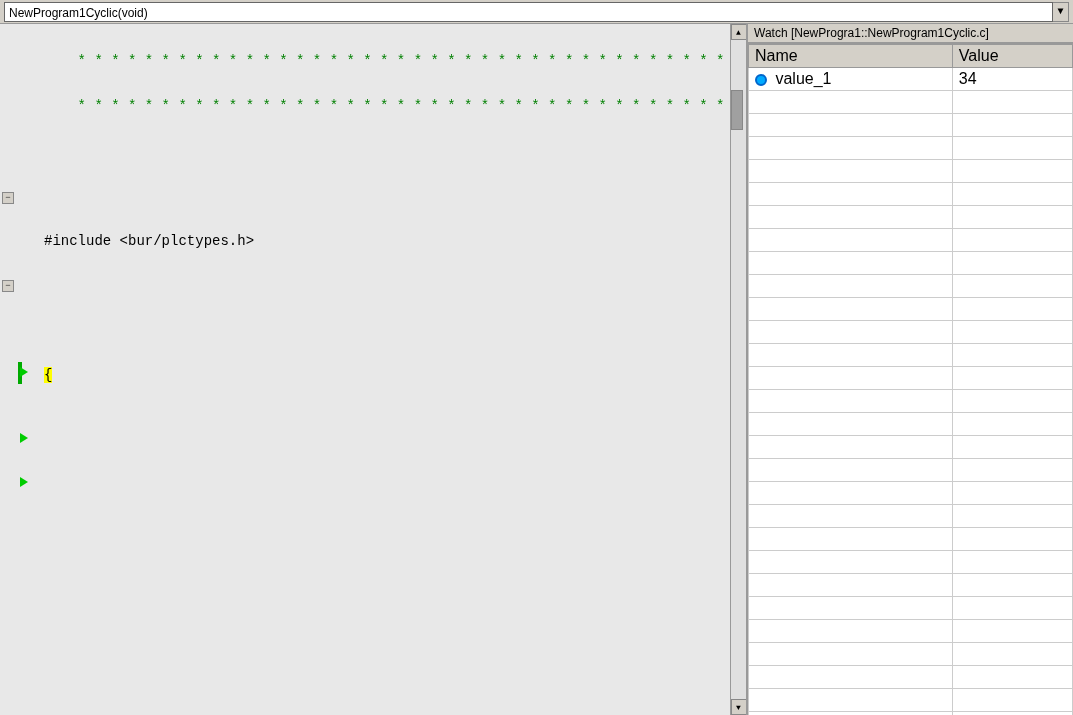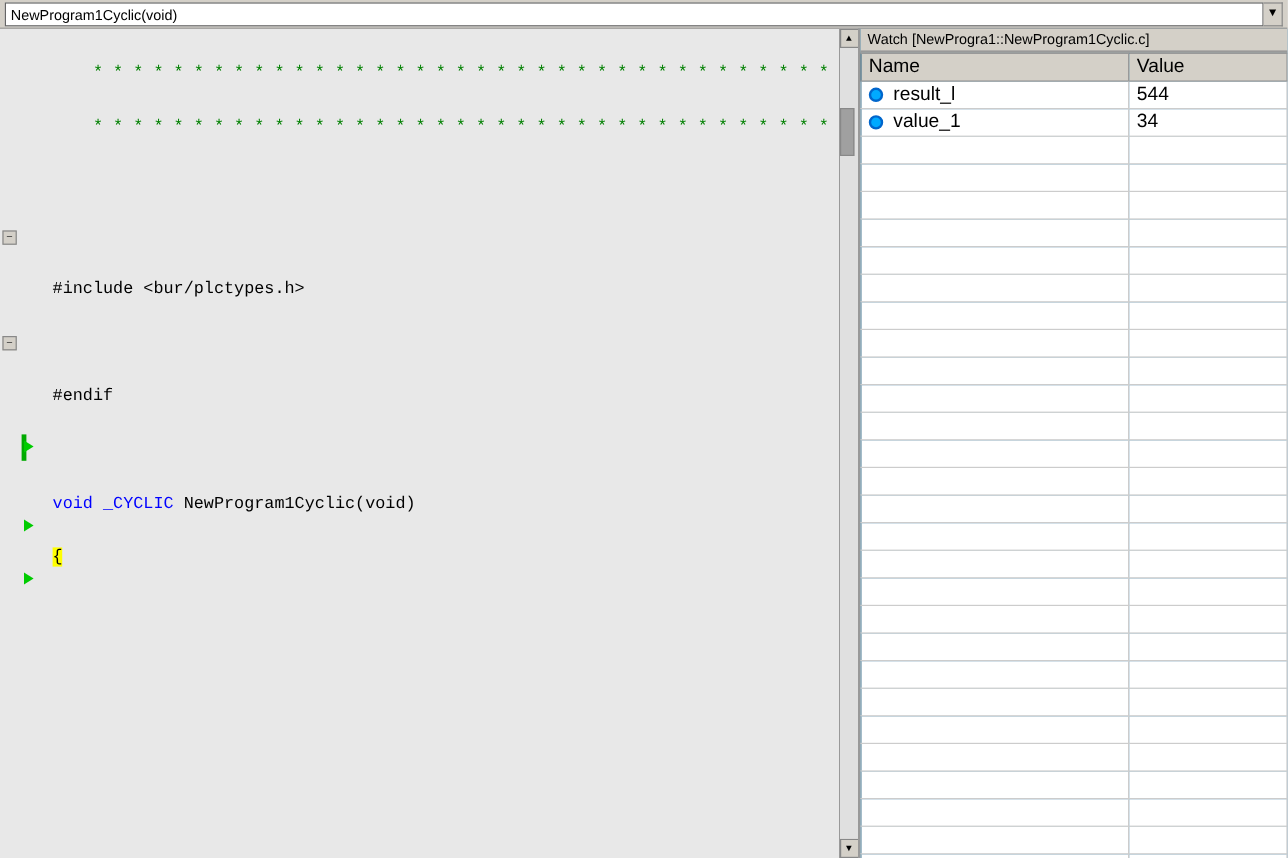--- a/index.html
+++ b/index.html
@@ -132,22 +132,22 @@
       border: 1px solid #888;
       display: flex;
       align-items: center;
       justify-content: center;
       font-size: 8px;
       cursor: pointer;
     }
 
     
     .watch-panel {
-      width: 358px;
-      background: #0369a1;
+      width: 327px;
+      background: #84cc16;
       border-left: 2px solid #999;
       display: flex;
       flex-direction: column;
     }
 
     .watch-header {
       background: #d4d0c8;
       border-bottom: 2px solid #999;
       padding: 2px 6px;
       font-family: Arial, sans-serif;
@@ -219,23 +219,21 @@
       <div style="position:absolute; left:2px; top:453px; width:0; height:0; border-top:5px solid transparent; border-bottom:5px solid transparent; border-left:8px solid #00cc00;"></div>
     </div>
 
     <div class="code-content">
 <span class="code-line c-comment">    * * * * * * * * * * * * * * * * * * * * * * * * * * * * * * * * * * * * * * * * * * *</span>
 <span class="code-line c-comment">    * * * * * * * * * * * * * * * * * * * * * * * * * * * * * * * * * * * * * * * * * * *</span>
 <span class="code-line"> </span>
 <span class="code-line"> </span>
 <span class="code-line c-preprocessor">#include &lt;bur/plctypes.h&gt;</span>
 <span class="code-line"> </span>
-<span class="code-line c-preprocessor">#endif</span>
-<span class="code-line"> </span>
-<span class="code-line"><span class="c-keyword">void</span> <span class="c-keyword">_CYCLIC</span> <span class="c-default">NewProgram1Cyclic(void)</span></span>
+<span class="code-line"> </span>
 <span class="code-line"><span class="c-highlight">{</span></span>
 <span class="code-line"> </span>
 
 
 
 
 
 
     </div>
 
@@ -255,27 +253,20 @@
       <thead>
         <tr>
           <th>Name</th>
           <th>Value</th>
         </tr>
       </thead>
       <tbody>
         <tr>
           <td>
             <span style="display:inline-block; width:12px; height:12px; background:#00aaff; border-radius:50%; vertical-align:middle; margin-right:4px; border:2px solid #0066cc;"></span>
-            <span>result_l</span>
-          </td>
-          <td>544</td>
-        </tr>
-        <tr>
-          <td>
-            <span style="display:inline-block; width:12px; height:12px; background:#00aaff; border-radius:50%; vertical-align:middle; margin-right:4px; border:2px solid #0066cc;"></span>
             <span>value_1</span>
           </td>
           <td>34</td>
         </tr>
 
         <tr>
             <td>&nbsp;</td>
             <td>&nbsp;</td>
           </tr>
         <tr>

